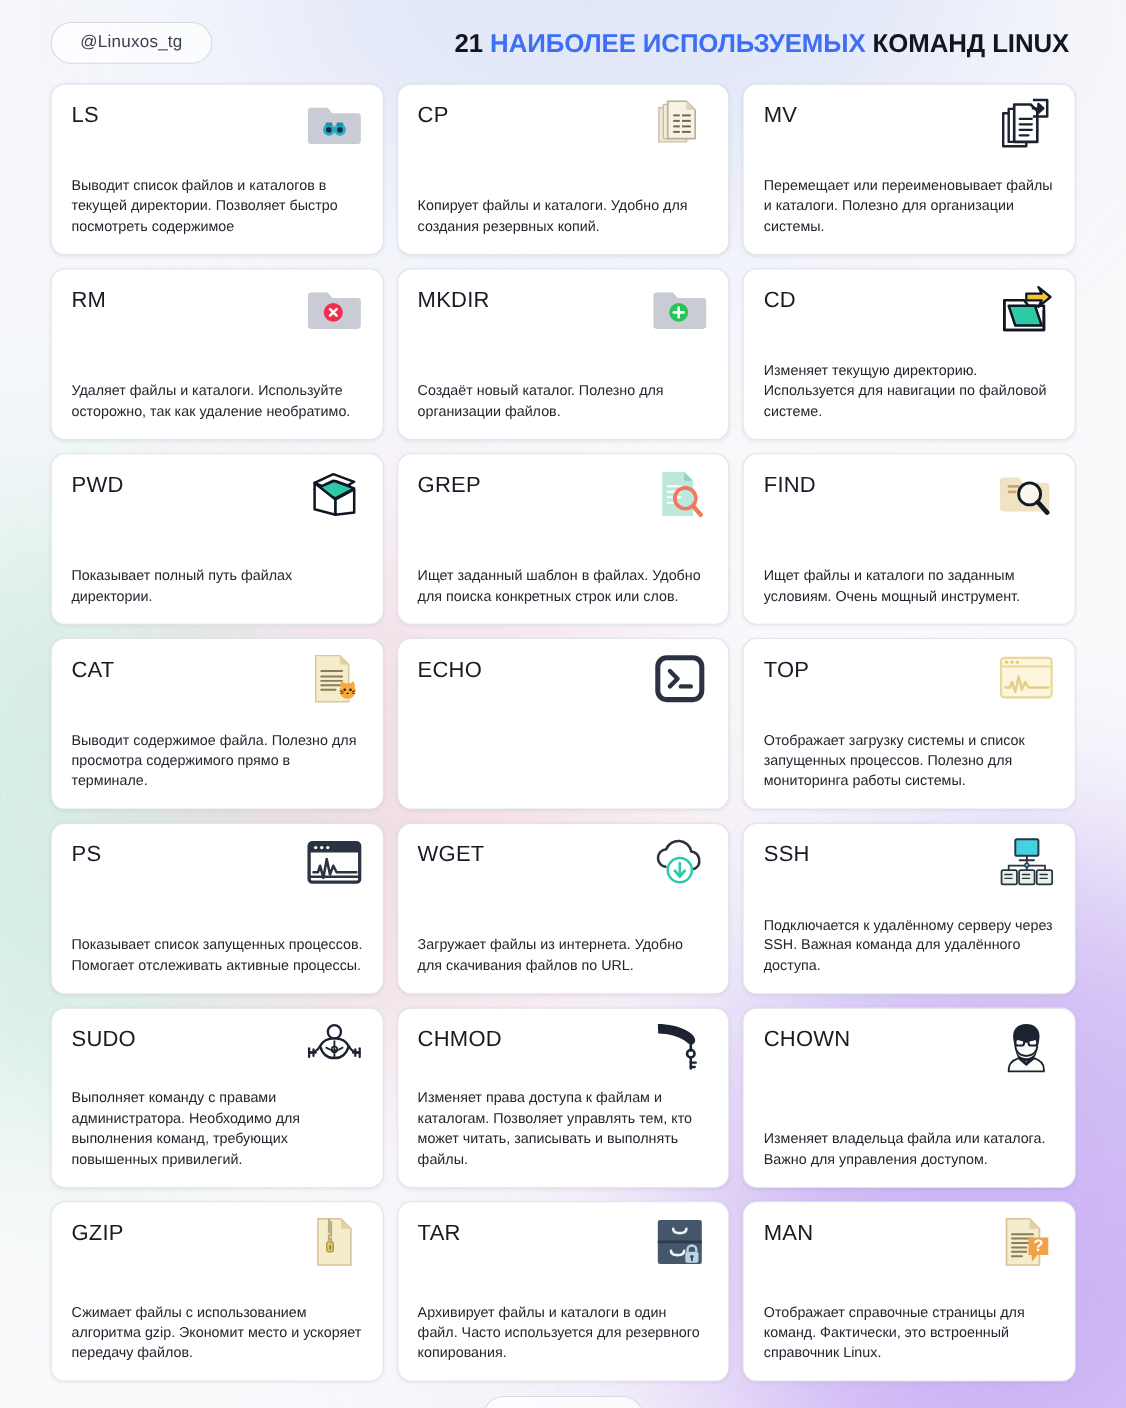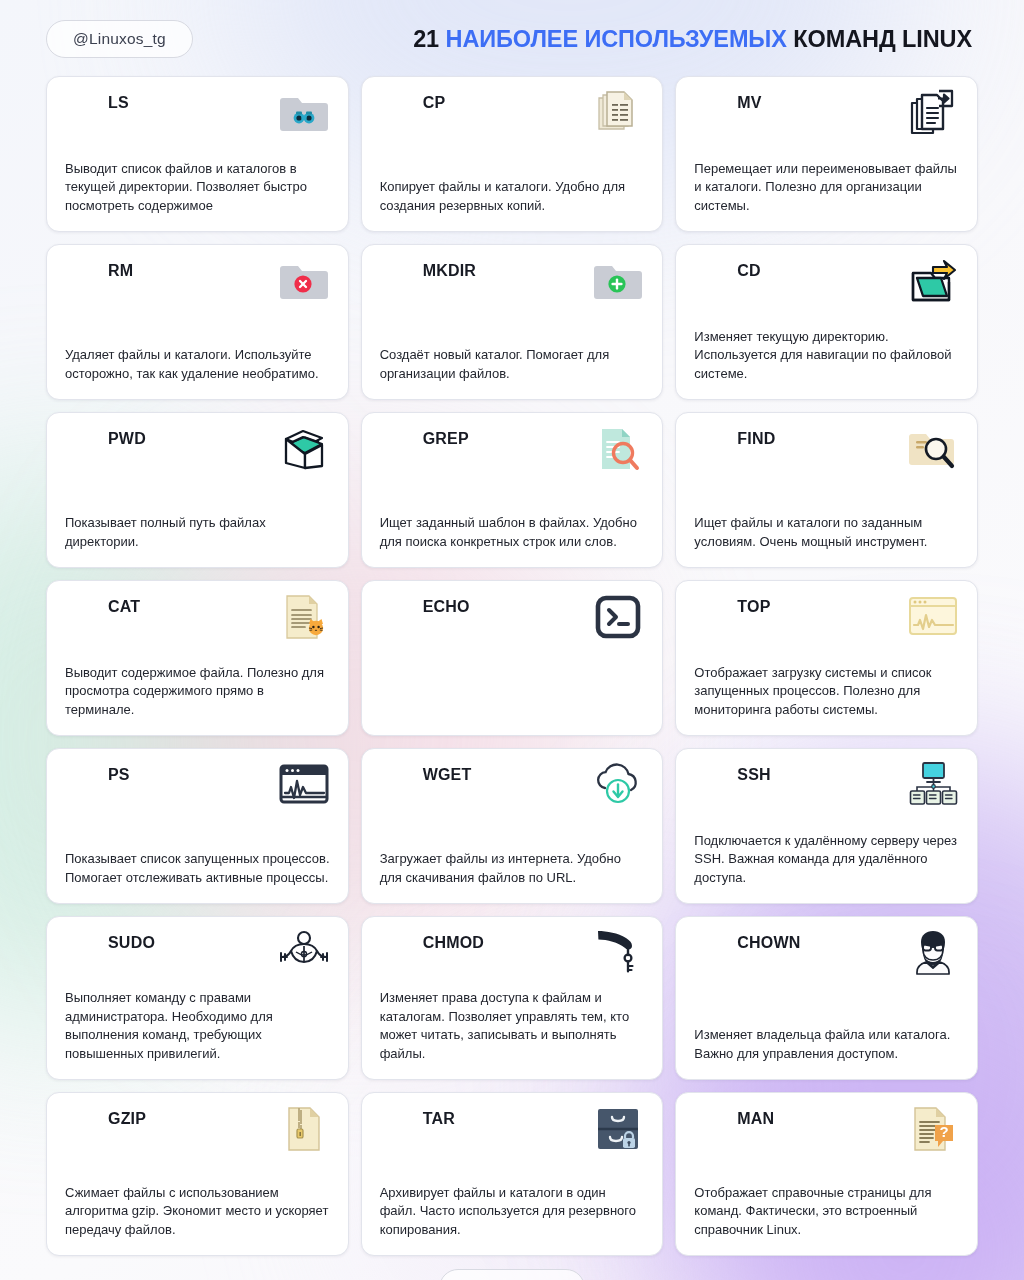--- a/index.html
+++ b/index.html
@@ -79,27 +79,26 @@
     display: flex;
     flex-direction: column;
   }
   .card-head {
     display: flex;
     align-items: flex-start;
     justify-content: space-between;
     min-height: 46px;
   }
   .cmd {
-    font-size: 16px;
-    font-weight: bold;
+    font-size: 20px;
+    font-weight: normal;
     color: #181b24;
     letter-spacing: .2px;
     line-height: 1.1;
     padding-top: 2px;
-    margin-left: 43px;
   }
   .icon-box {
     width: 52px; height: 48px;
     flex: 0 0 auto;
     display: flex; align-items: center; justify-content: center;
     margin-top: -3px;
   }
   .icon-box svg { display: block; }
   .desc {
     font-size: 13px;
@@ -224,21 +223,21 @@
             <svg width="50" height="46" viewBox="0 0 50 46">
     <path d="M4 8h15l4 5h23a3 3 0 0 1 3 3v22a3 3 0 0 1-3 3H4a3 3 0 0 1-3-3V11a3 3 0 0 1 3-3z" fill="#c9ccd4"></path>
     <circle cx="24" cy="26" r="8.6" fill="#29c457"></circle>
     <g stroke="#fff" stroke-width="2.4" stroke-linecap="round">
       <line x1="24" y1="21.6" x2="24" y2="30.4"></line>
                 <line x1="19.6" y1="26" x2="28.4" y2="26"></line>
     </g>
             </svg>
           </div>
         </div>
-        <div class="desc">Создаёт новый каталог. Помогает для организации файлов.</div>
+        <div class="desc">Создаёт новый каталог. Полезно для организации файлов.</div>
       </div>
       <div class="card">
         <div class="card-head">
           <div class="cmd">CD</div>
           <div class="icon-box">
             <svg width="52" height="48" viewBox="0 0 52 48">
     <path d="M6 16h18l4 5h14v22H6z" fill="#fff" stroke="#101722" stroke-width="2.4" stroke-linejoin="round"></path>
     <path d="M10 21l6 18h24l-6-18z" fill="#2ec9a6" stroke="#101722" stroke-width="2.3" stroke-linejoin="round"></path>
     <path d="M6 16v27h36V25" fill="none" stroke="#101722" stroke-width="2.4" stroke-linejoin="round"></path>
     <path d="M26 10h14l-3-6 11 9-11 9 3-6H26z" fill="#fcc330" stroke="#101722" stroke-width="2.1" stroke-linejoin="round"></path>

